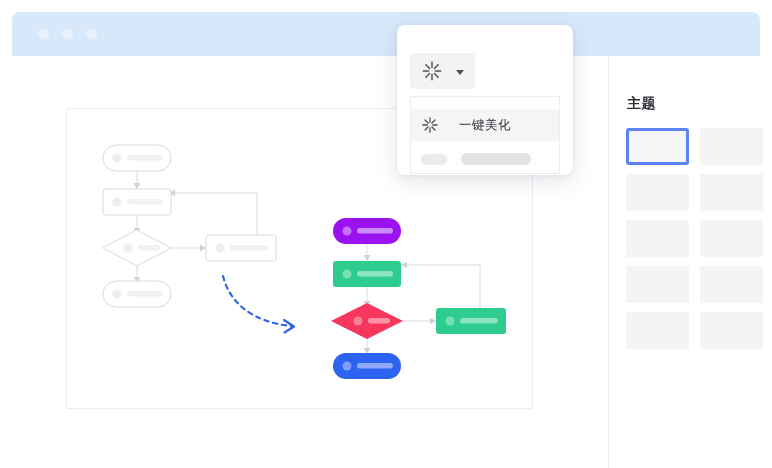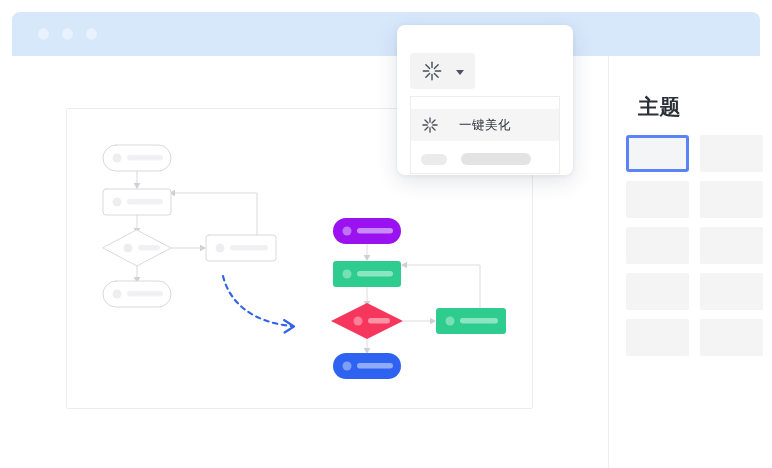--- a/index.html
+++ b/index.html
@@ -27,22 +27,22 @@
     position:absolute;left:66px;top:108px;width:465px;height:299px;
     background:#ffffff;border:1px solid #ececef;border-radius:2px;
   }
 
   .flow-svg{position:absolute;left:0;top:0;}
 
   
   .divider{position:absolute;left:608px;top:56px;width:1px;height:412px;background:#ededf0;}
   .panel{position:absolute;left:626px;top:96px;width:146px;}
   .panel-title{
-    font-size:21px;color:#2b2f36;font-weight:700;letter-spacing:.5px;
-    margin:0 0 18px 12px;line-height:1;
+    font-size:14px;color:#2b2f36;font-weight:700;letter-spacing:.5px;
+    margin:0 0 18px 1px;line-height:1;
   }
   .theme-grid{display:grid;grid-template-columns:63px 63px;gap:9px 11px;}
   .theme-cell{
     width:63px;height:37px;background:#f4f4f5;border-radius:2px;
     box-sizing:border-box;border:0;
   }
   .theme-cell.selected{
     background:#f4f5f7;border:3px solid #5b82f6;border-radius:3px;
   }
 

